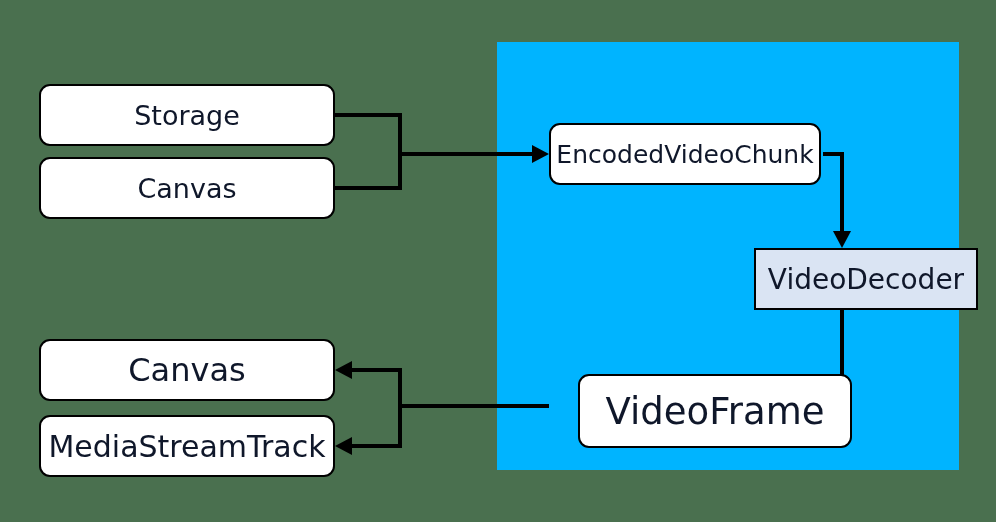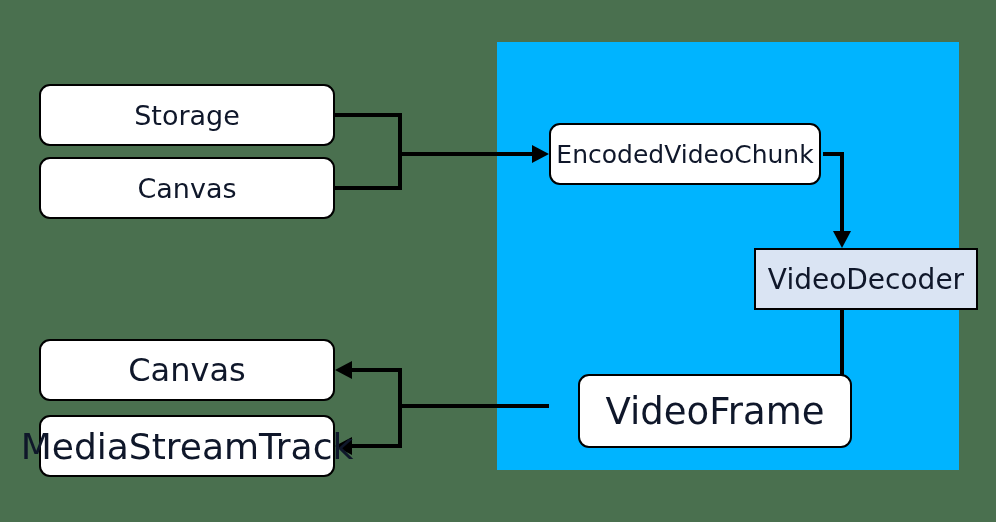--- a/index.html
+++ b/index.html
@@ -25,21 +25,21 @@
     align-items: center;
     justify-content: center;
     color: #0f172a;
     white-space: nowrap;
   }
   .node.square { border-radius: 0; margin-left: 26px; }
 
   .n-storage { left: 39px;  top: 84px;  width: 296px; height: 62px; font-size: 27px; }
   .n-network { left: 39px;  top: 157px; width: 296px; height: 62px; font-size: 27px; }
   .n-canvas  { left: 39px;  top: 339px; width: 296px; height: 62px; font-size: 32px; }
-  .n-mst     { left: 39px;  top: 415px; width: 296px; height: 62px; font-size: 36px; }
+  .n-mst     { left: 39px;  top: 415px; width: 296px; height: 62px; font-size: 30px; }
   .n-evc     { left: 549px; top: 123px; width: 272px; height: 62px; font-size: 25px; }
   .n-vd      { left: 728px; top: 248px; width: 224px; height: 62px; font-size: 28px; }
   .n-vf      { left: 578px; top: 374px; width: 274px; height: 74px; font-size: 37px; }
 
   .line { position: absolute; background: #000000; }
 
   
   .lnA1 { left: 335px; top: 113px; width: 67px;  height: 4px; }
   .lnA2 { left: 335px; top: 186px; width: 67px;  height: 4px; }
   .lnA3 { left: 398px; top: 113px; width: 4px;   height: 77px; }

